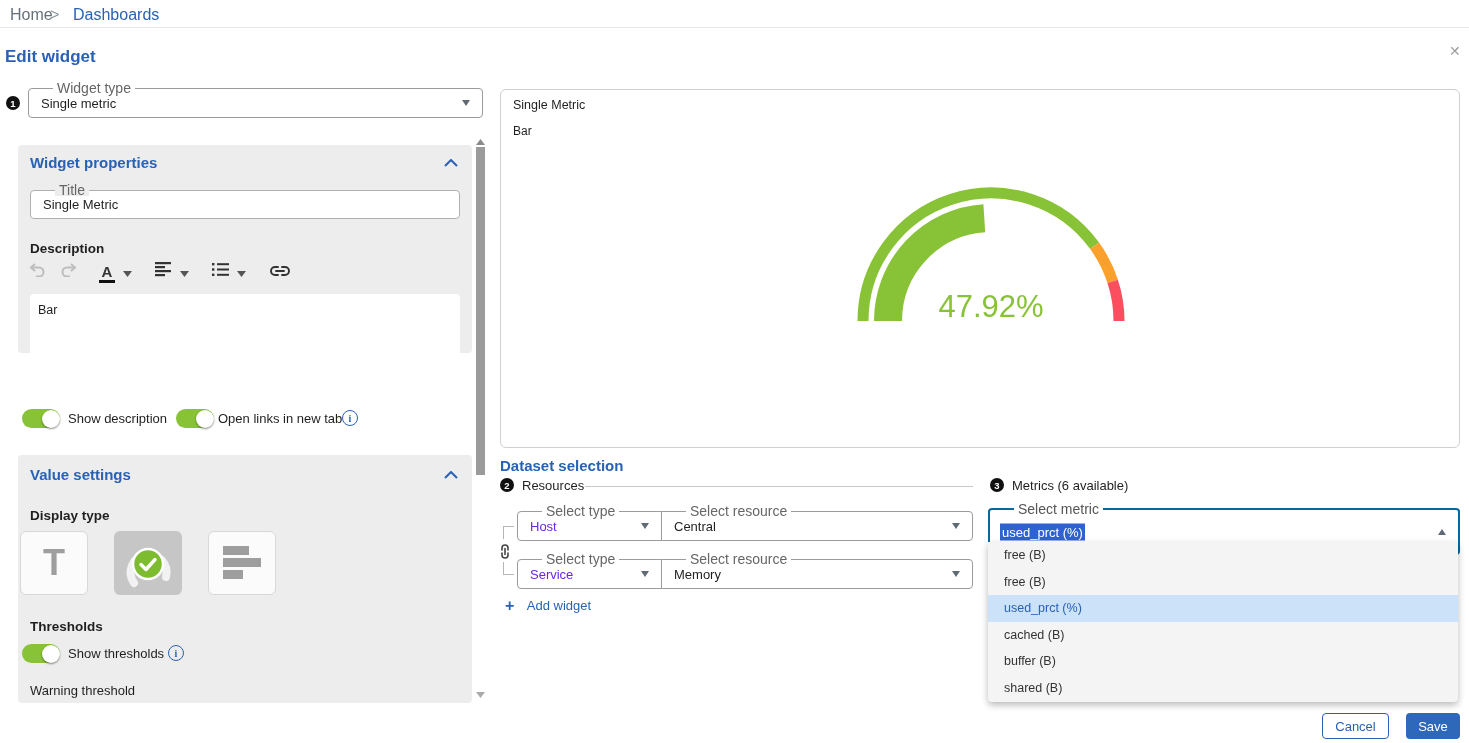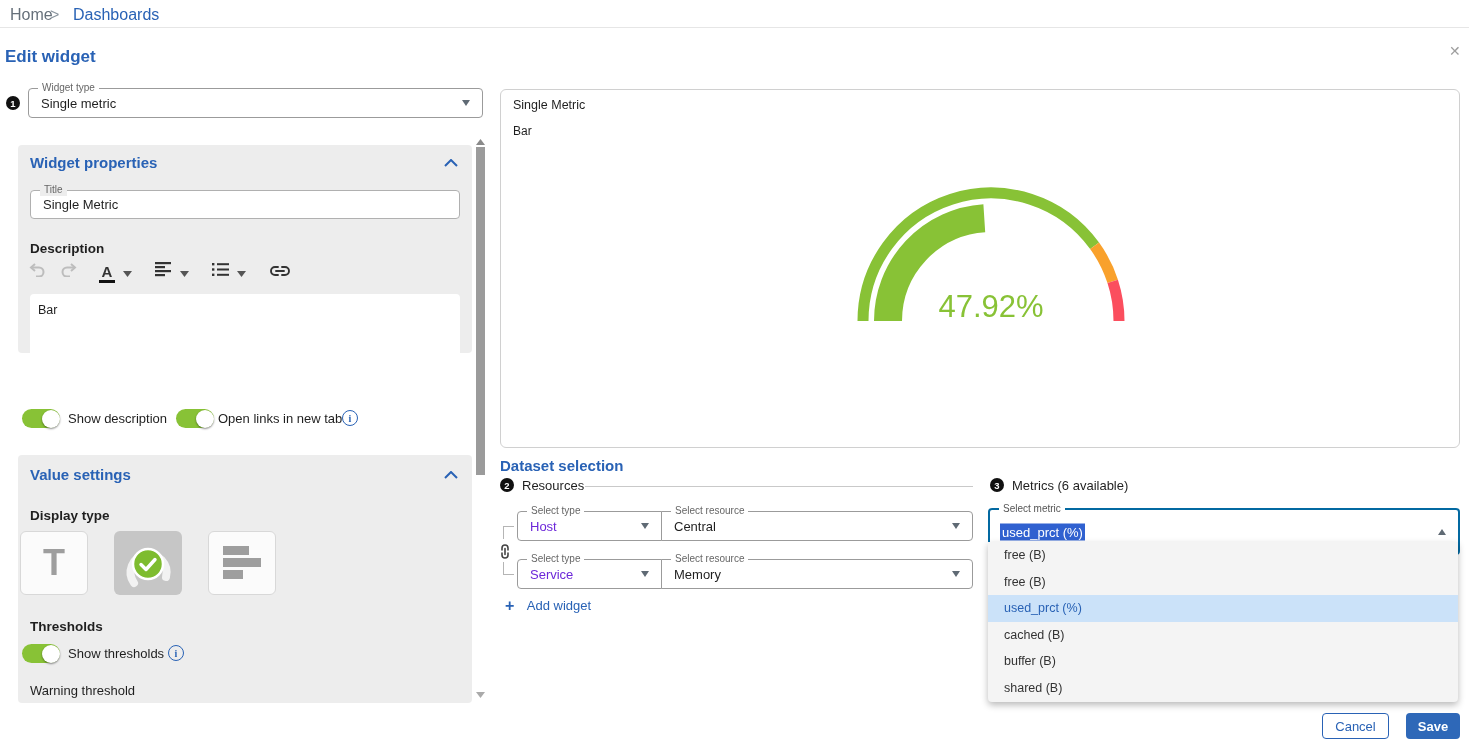--- a/index.html
+++ b/index.html
@@ -8,21 +8,21 @@
   .abs { position:absolute; }
 
   
   .crumb { font-size:16px; color:#66707a; cursor:pointer; }
   .crumb.blue { color:#2962b5; }
 
   .h-blue { color:#2962b5; font-weight:bold; }
 
   
   .sel { position:absolute; background:#fff; border:1px solid #9b9b9b; border-radius:4px; height:30px; }
-  .sel .lbl { position:absolute; top:-7px; left:9px; font-size:10px; color:#666; background:#fff; padding:0 4px; line-height:12px; white-space:nowrap; }
+  .sel .lbl { position:absolute; top:-7px; left:24px; font-size:14px; color:#666; background:#fff; padding:0 4px; line-height:12px; white-space:nowrap; }
   .sel .val { position:absolute; left:12px; top:50%; transform:translateY(-50%); font-size:13px; color:#1f1f1f; white-space:nowrap; }
   .sel .val.dim { color:#6d28d9; }
   .caret-d { position:absolute; right:12px; top:50%; transform:translateY(-50%); width:0; height:0;
              border-left:4.5px solid transparent; border-right:4.5px solid transparent; border-top:6px solid #5f6a74; }
   .caret-u { position:absolute; right:12px; top:50%; transform:translateY(-50%); width:0; height:0;
              border-left:4.5px solid transparent; border-right:4.5px solid transparent; border-bottom:6px solid #5f6a74; }
 
   .panel { position:absolute; left:18px; width:454px; background:#ededed; border-radius:4px; }
   .panel-h { position:absolute; left:12px; font-size:15px; }
 
@@ -46,21 +46,21 @@
   .txt13 { font-size:13px; color:#1f1f1f; }
 
   .tbtn { display:inline-flex; align-items:center; justify-content:center; cursor:pointer; }
 
   .opt { height:26.5px; display:flex; align-items:center; padding-left:16px; font-size:12.5px; color:#333; cursor:pointer; }
   .opt.hl { background:#cbe2f9; color:#2962b5; }
 
   .btn { position:absolute; height:26px; border-radius:4px; font-size:13px; display:flex; align-items:center;
          justify-content:center; cursor:pointer; }
   .btn.outline { border:1px solid #2962b5; color:#2962b5; background:#fff; }
-  .btn.fill { background:#2e68b8; color:#fff; font-weight:bold; }
+  .btn.fill { background:#2e68b8; color:#fff; font-weight:normal; }
 
   input.mat { width:100%; height:100%; border:none; outline:none; background:transparent; font-size:13px;
               color:#1f1f1f; padding:0 12px; font-family:"Liberation Sans", sans-serif; }
 </style>
 </head>
 <body>
 
 <div id="root">
 
   <div class="abs" style="left:0;top:0;width:1469px;height:28px;border-bottom:1px solid #e6e6e6;">

